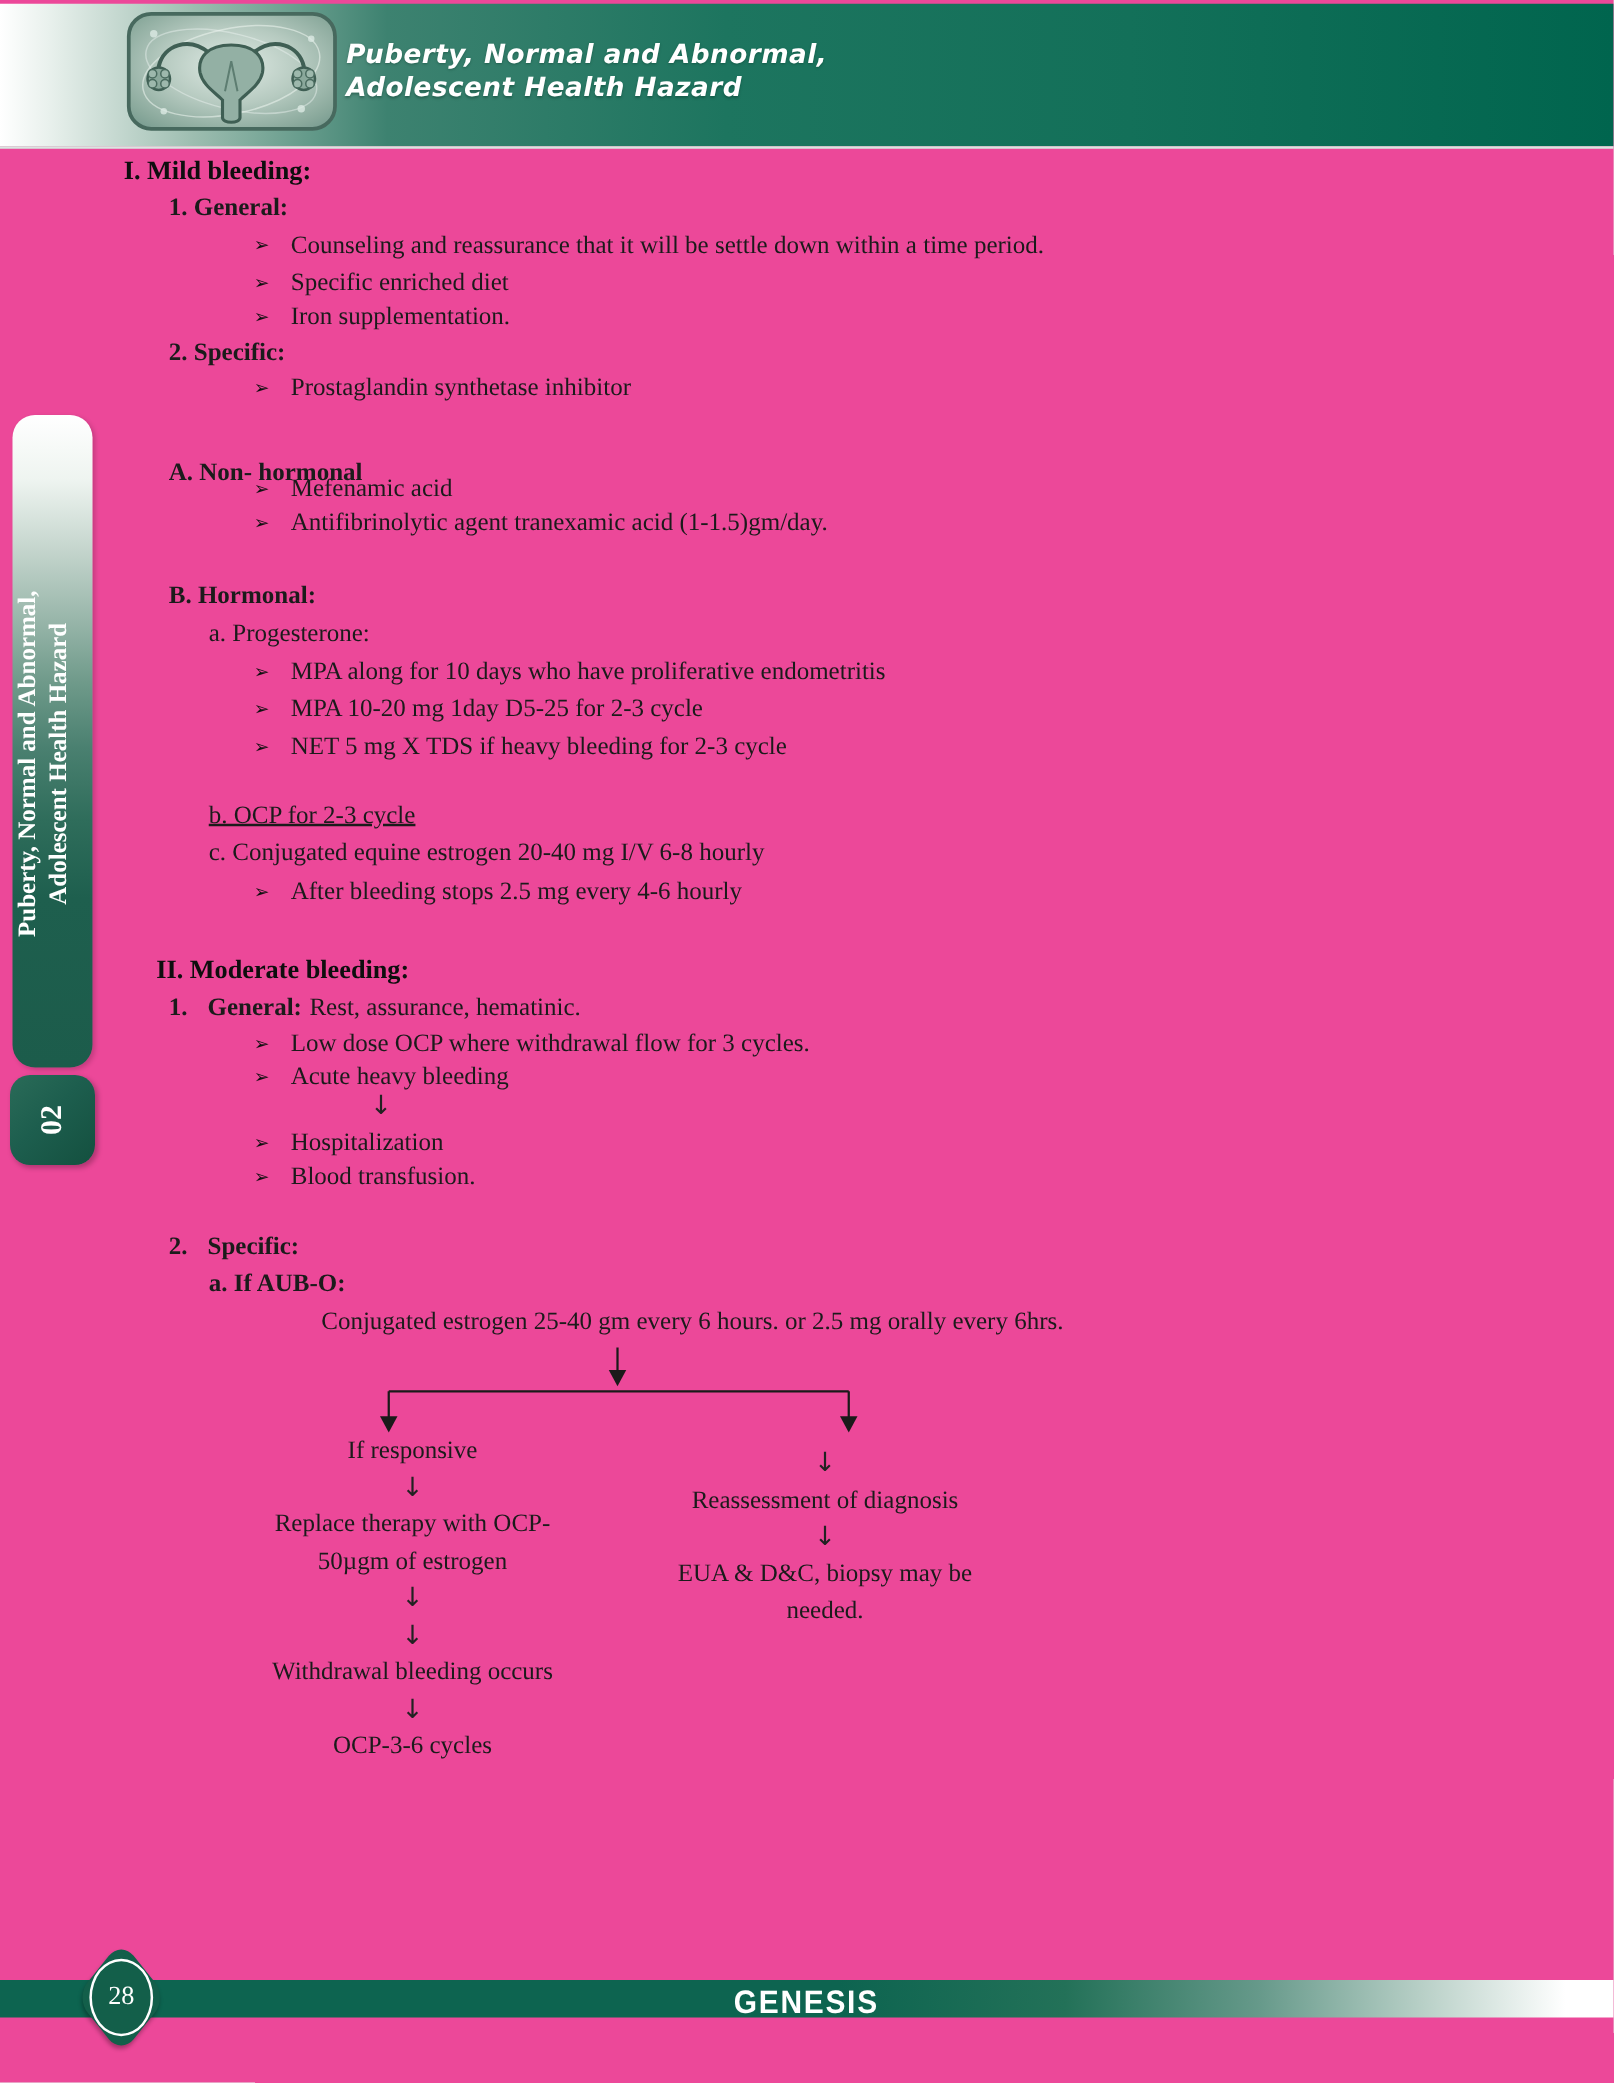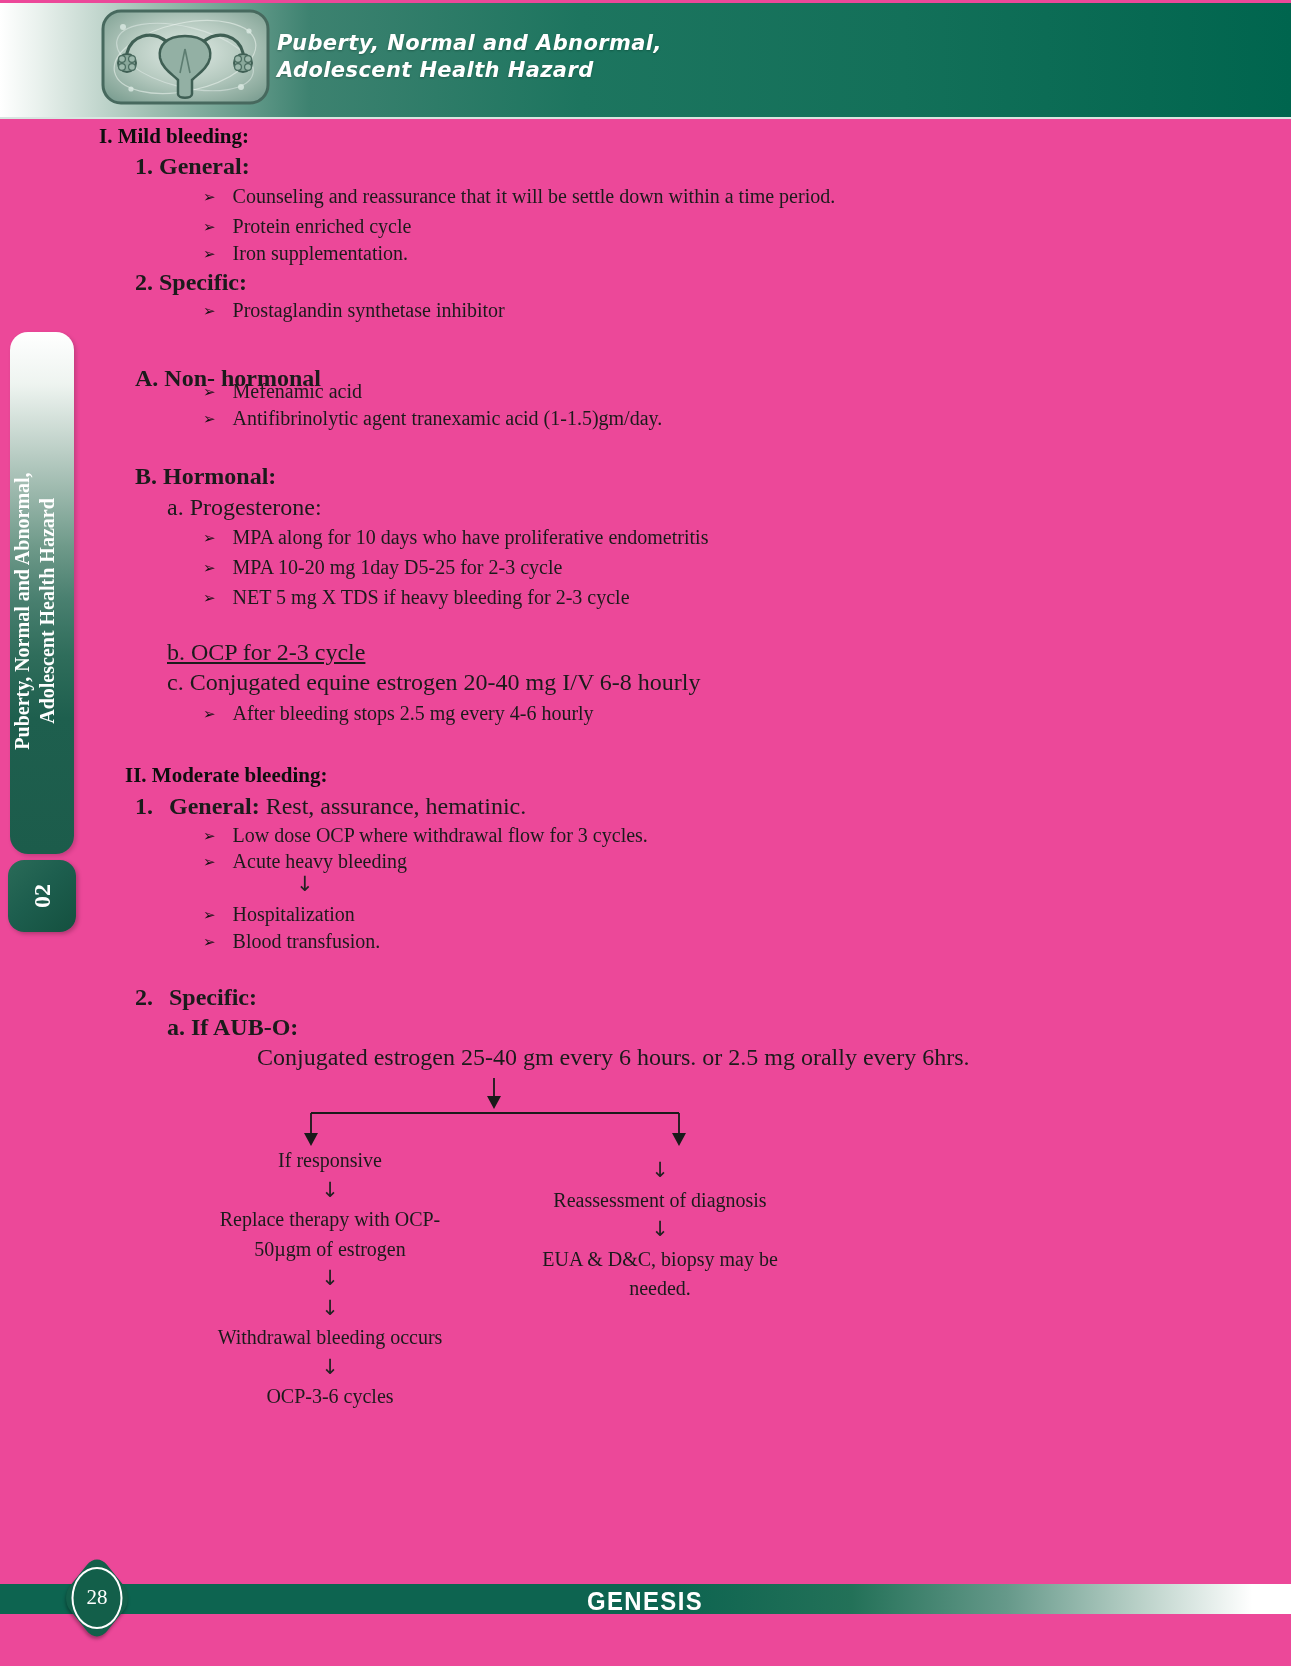--- a/index.html
+++ b/index.html
@@ -40,21 +40,21 @@
     position:absolute; left:8px; top:860px; width:68px; height:72px;
     border-radius:16px; background:linear-gradient(135deg,#2a6b58 0%,#1d5e4e 45%,#14503f 100%);
     box-shadow:2px 2px 4px rgba(0,0,0,.25);
   }
   .chapter-tab-text {
     position:absolute; left:50%; top:50%; transform:translate(-50%,-50%) rotate(-90deg);
     color:#ffffff; font-weight:bold; font-size:24px; white-space:nowrap;
   }
 
   
-  .t { position:absolute; white-space:nowrap; font-size:24px; line-height:24px; color:#1b1b1b; }
+  .t { position:absolute; white-space:nowrap; font-size:20px; line-height:24px; color:#1b1b1b; }
   .bold { font-weight:bold; }
   .h-main { font-size:21px; font-weight:bold; color:#0e0e0e; }
   .brow { position:absolute; white-space:nowrap; font-size:20px; line-height:24px; color:#1b1b1b; }
   .brow .g {
     display:inline-block; font-family:"DejaVu Sans", sans-serif;
     font-size:15px; margin-right:17px; transform:translateY(-1px); color:#111;
   }
   .gap16 { margin-left:16px; }
   .gap6  { margin-left:6px; }
   .darrow { font-family:"DejaVu Sans", sans-serif; font-size:21px; color:#222; }
@@ -148,21 +148,21 @@
     <div class="chapter-tab-text">02</div>
   </div>
 
   <div class="t h-main" style="left:99px;top:124px;">I. Mild bleeding:</div>
   <div class="t bold" style="left:135px;top:154px;">1. General:</div>
 
   <div class="brow" style="left:203px;top:184px;">
     <span class="g">➢</span><span>Counseling and reassurance that it will be settle down within a time period.</span>
   </div>
   <div class="brow" style="left:203px;top:214px;">
-    <span class="g">➢</span><span>Protein enriched cycle</span>
+    <span class="g">➢</span><span>Specific enriched diet</span>
   </div>
   <div class="brow" style="left:203px;top:241px;">
     <span class="g">➢</span><span>Iron supplementation.</span>
   </div>
 
   <div class="t bold" style="left:135px;top:270px;">2. Specific:</div>
   <div class="brow" style="left:203px;top:298px;">
     <span class="g">➢</span><span>Prostaglandin synthetase inhibitor</span>
   </div>
 

